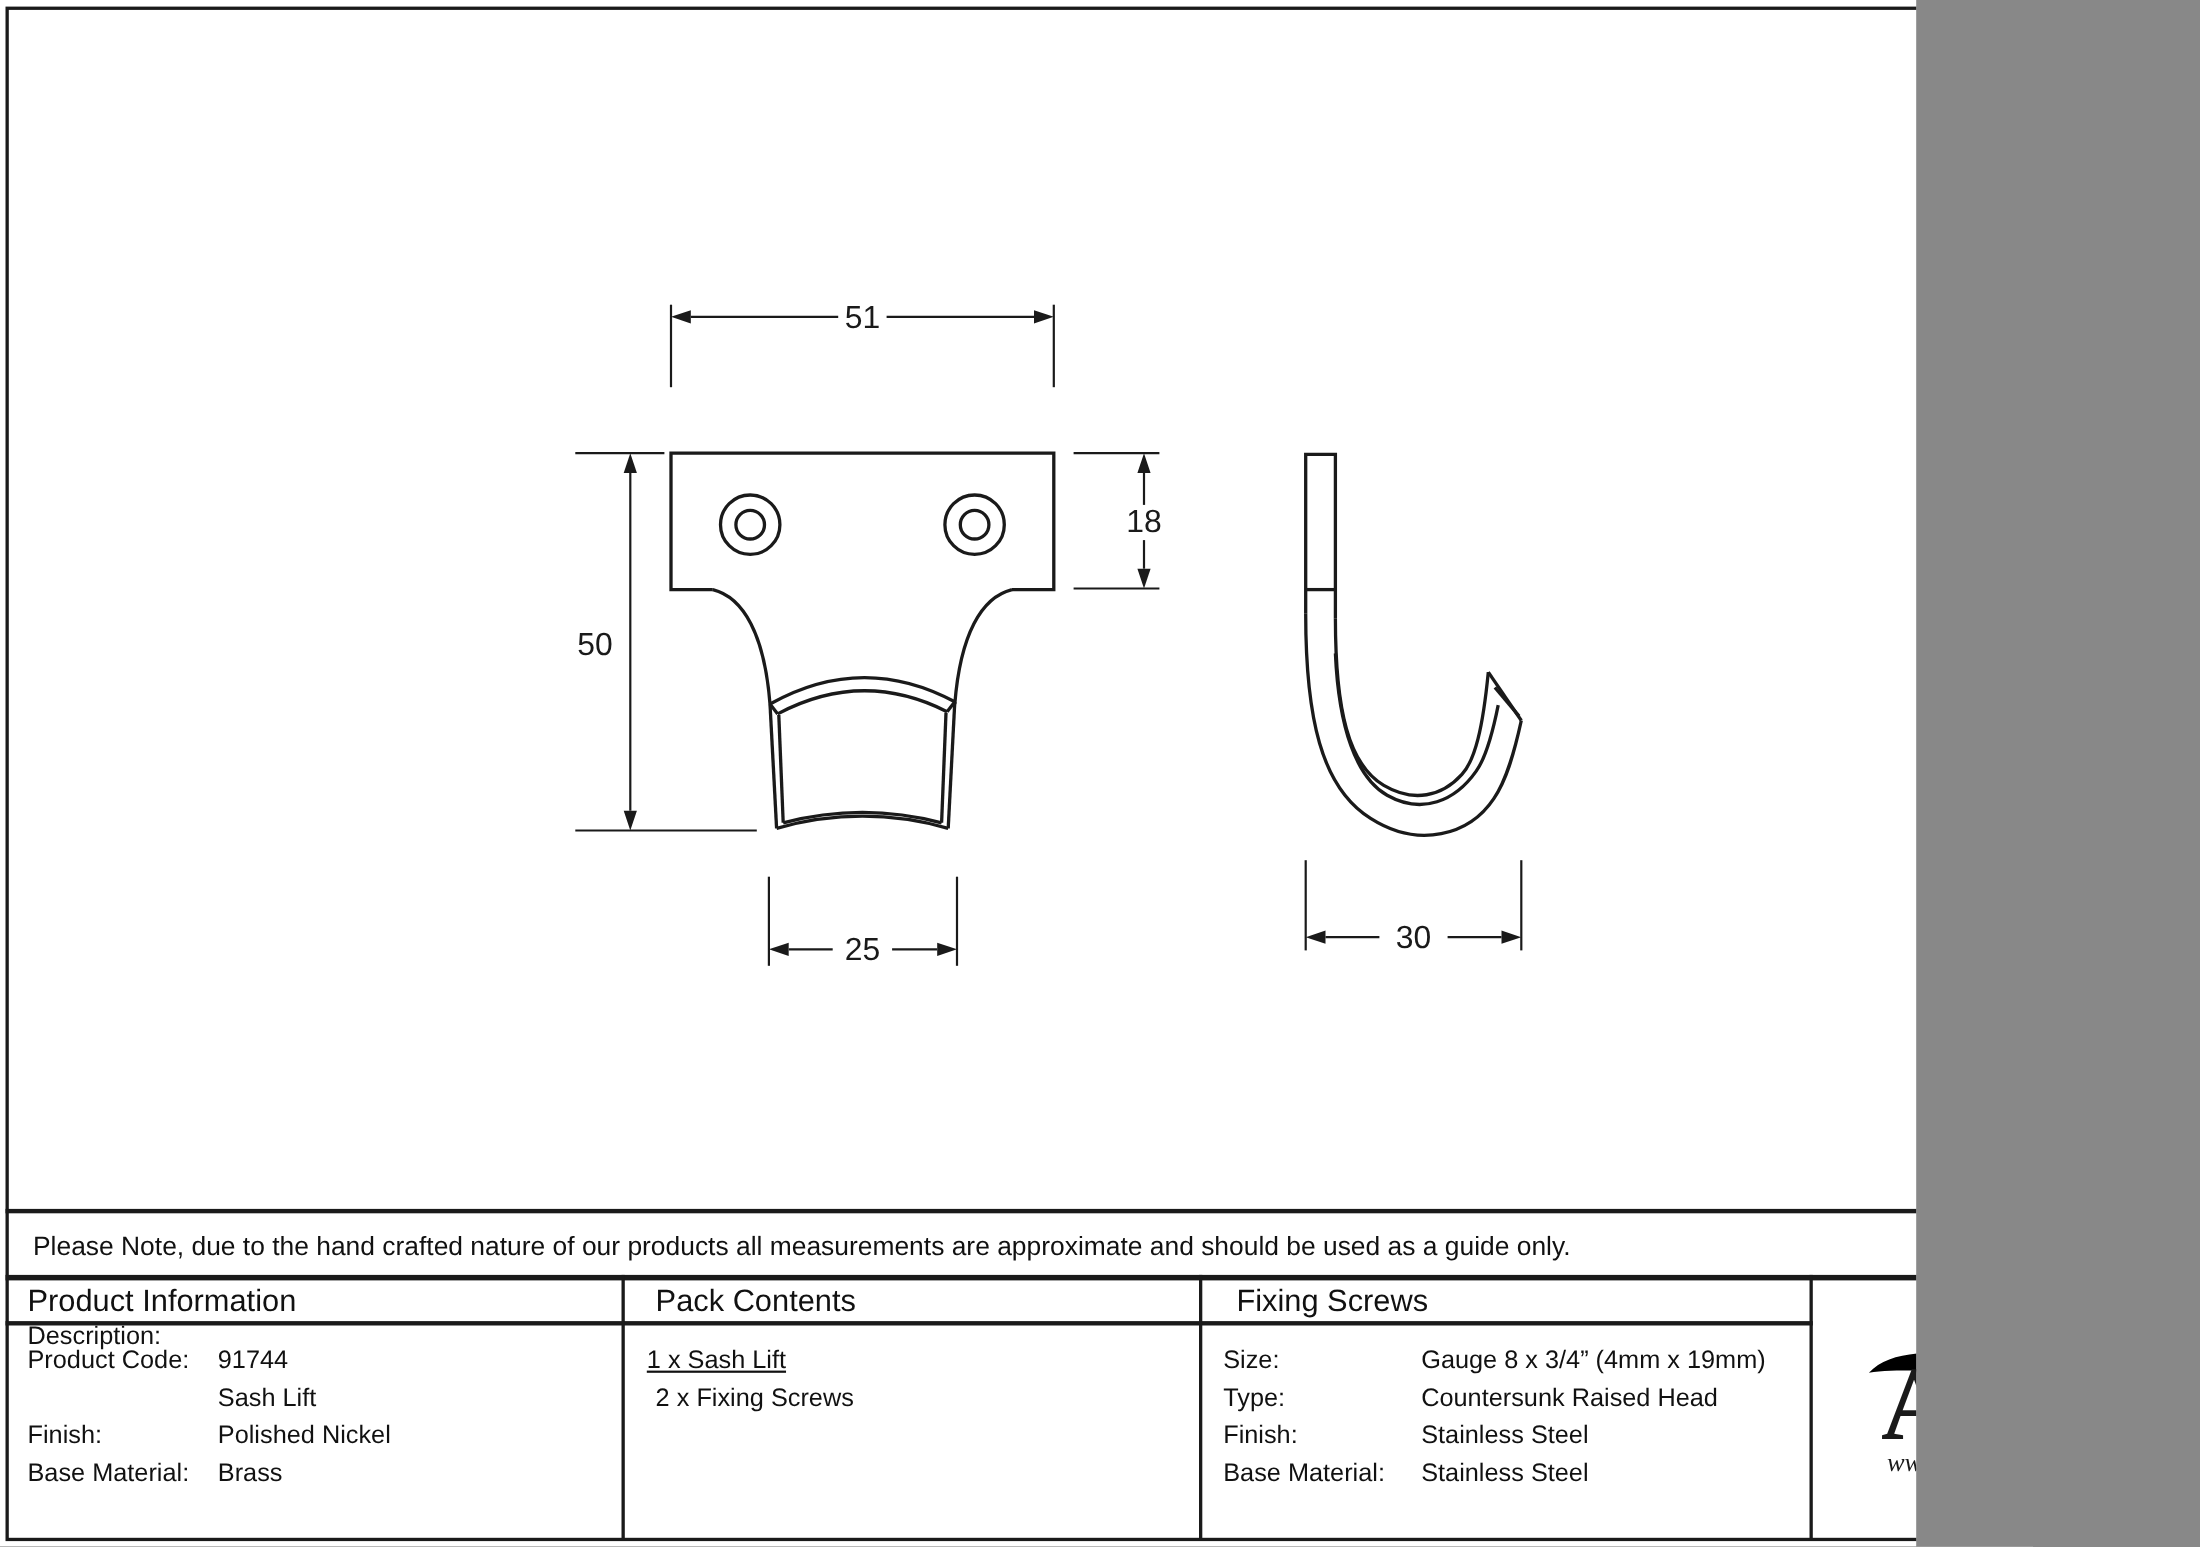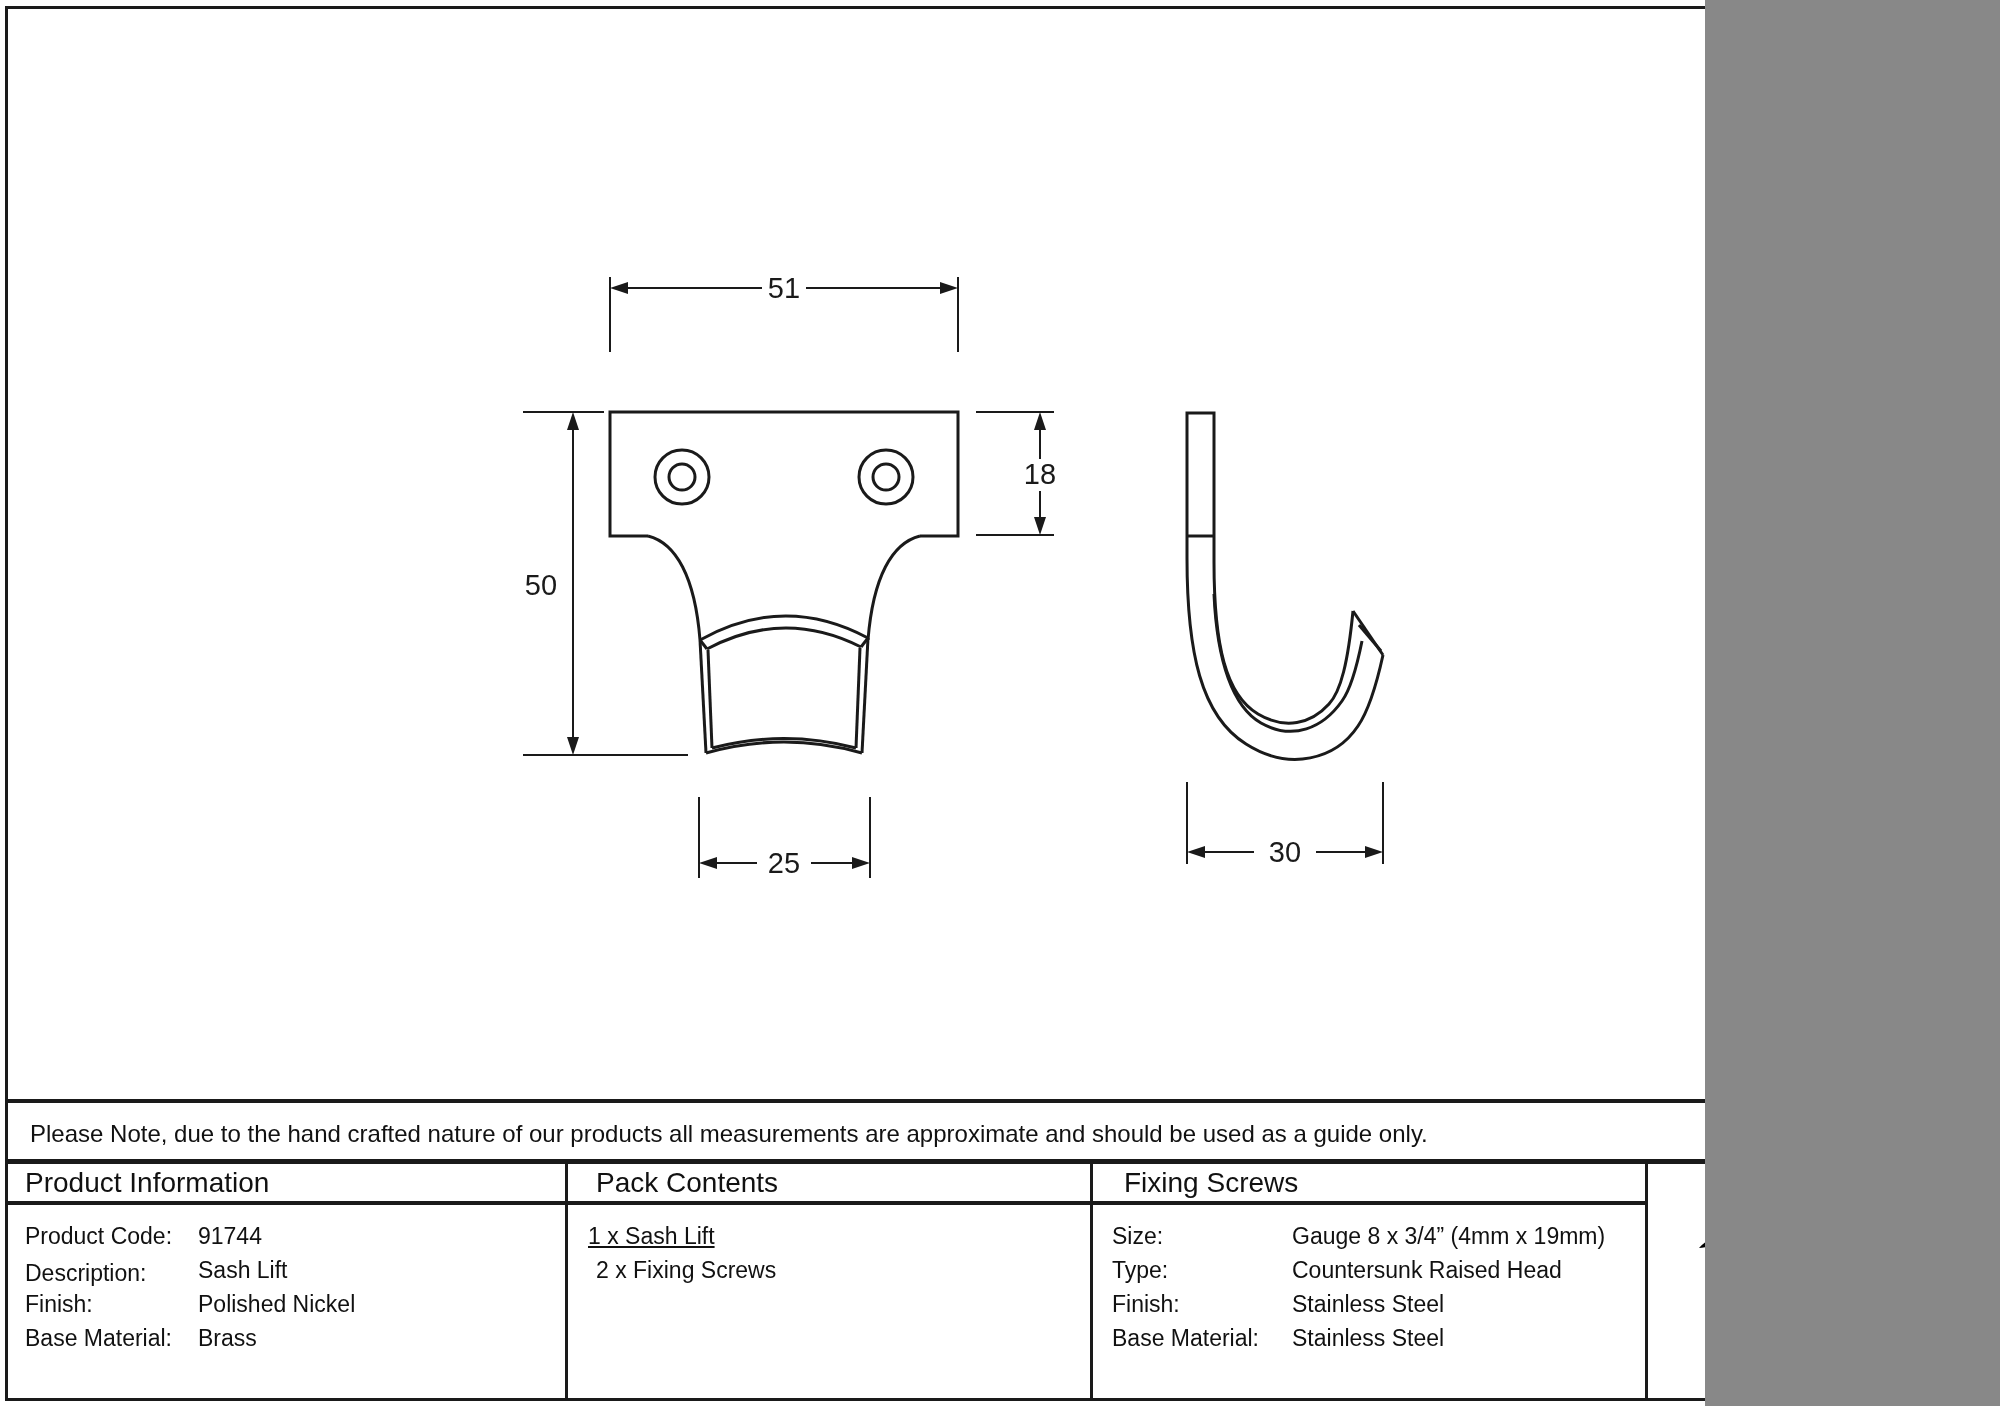--- a/index.html
+++ b/index.html
@@ -3,20 +3,21 @@
 <meta charset="utf-8">
 <style>
   html,body{margin:0;padding:0;background:#888;}
   #sheet{
     position:relative;
     width:1705px;height:1406px;
     background:#ffffff;
     font-family:"Liberation Sans", sans-serif;
     color:#111;
     overflow:hidden;
+    padding-left:37px;
   }
   .abs{position:absolute;}
   .line{position:absolute;background:#1a1a1a;}
   #outer-border{
     position:absolute;left:5px;top:6px;width:1990px;height:1395px;
     border:3px solid #1a1a1a;box-sizing:border-box;
   }
   .note-text{
     position:absolute;left:30px;top:1120px;
     font-size:24px;line-height:28px;color:#111;white-space:nowrap;
@@ -149,21 +150,21 @@
   <div class="note-text">Please Note, due to the hand crafted nature of our products all measurements are approximate and should be used as a guide only.</div>
 
   <div class="th" style="left:25px;">Product Information</div>
   <div class="th" style="left:596px;text-align:center;">Pack Contents</div>
   <div class="th" style="left:1124px;">Fixing Screws</div>
 
   <div>
     <div class="cell-label" style="left:25px;top:1223px;">Product Code:</div>
     <div class="cell-value" style="left:198px;top:1223px;">91744</div>
 
-    <div class="cell-label" style="left:25px;top:1260px;">Description:</div>
+    <div class="cell-label" style="left:25px;top:1201px;">Description:</div>
     <div class="cell-value" style="left:198px;top:1257px;">Sash Lift</div>
 
     <div class="cell-label" style="left:25px;top:1291px;">Finish:</div>
     <div class="cell-value" style="left:198px;top:1291px;">Polished Nickel</div>
 
     <div class="cell-label" style="left:25px;top:1325px;">Base Material:</div>
     <div class="cell-value" style="left:198px;top:1325px;">Brass</div>
   </div>
 
   <div>

